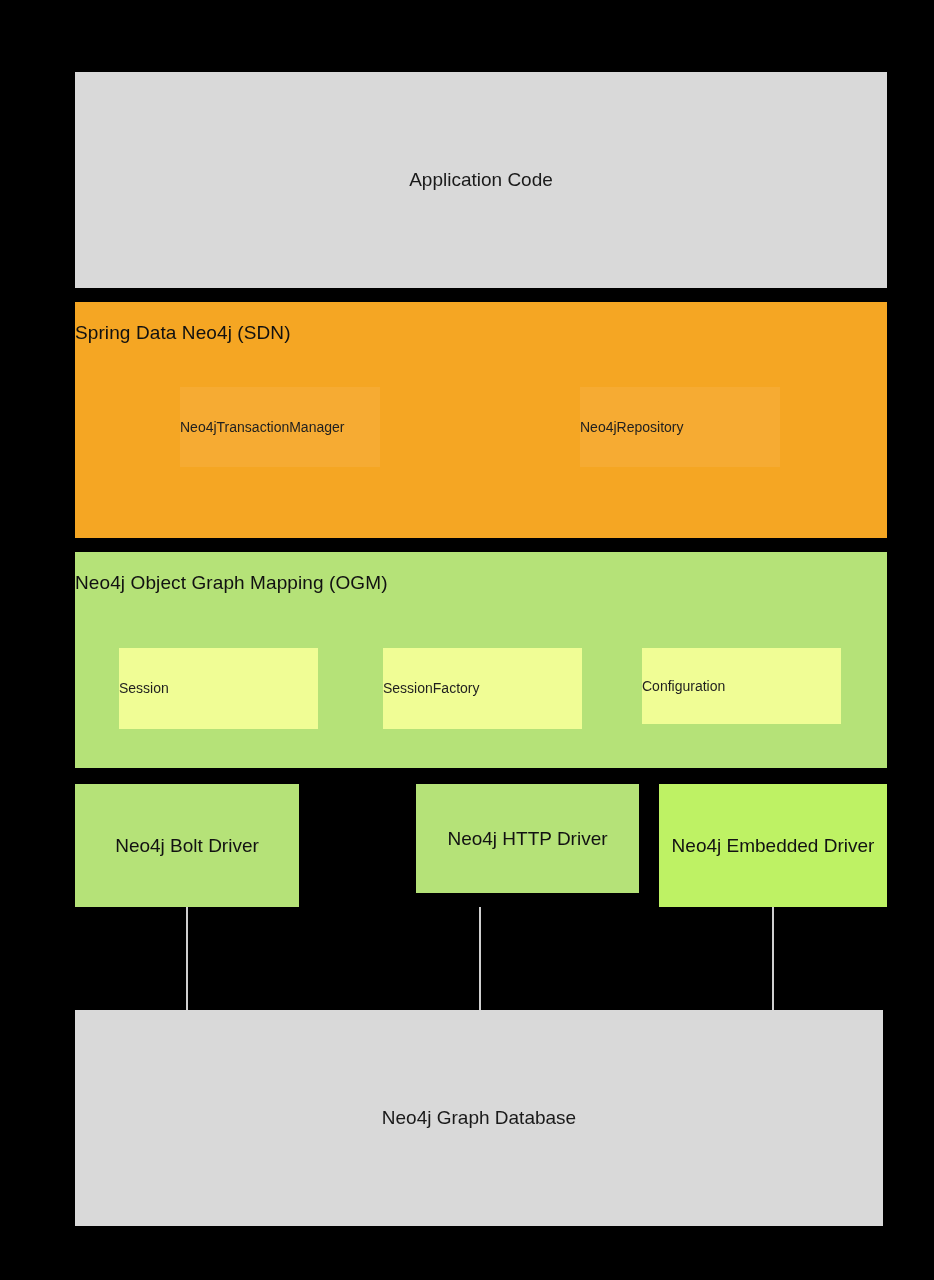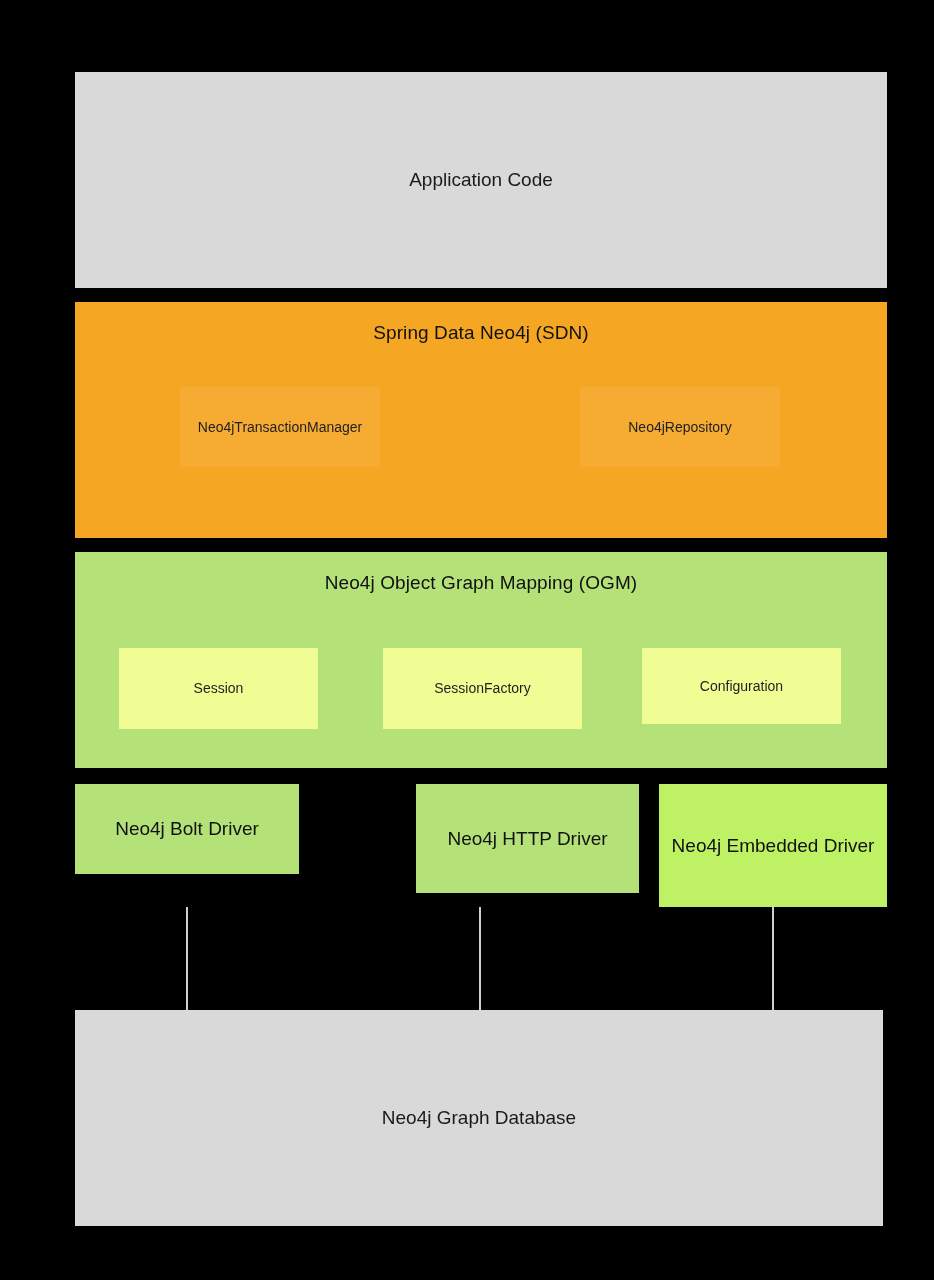--- a/index.html
+++ b/index.html
@@ -19,21 +19,20 @@
     overflow: hidden;
   }
   .layer {
     position: absolute;
     box-sizing: border-box;
   }
   .layer-title {
     position: absolute;
     left: 0;
     right: 0;
-    text-align: center;
     color: #111111;
     font-size: 19px;
     font-weight: 400;
     letter-spacing: 0.1px;
   }
   .centered-label {
     position: absolute;
     left: 0;
     right: 0;
     top: 50%;
@@ -41,21 +40,21 @@
     text-align: center;
     color: #1a1a1a;
     font-size: 19px;
     font-weight: 400;
   }
   .sub-box {
     position: absolute;
     box-sizing: border-box;
     display: flex;
     align-items: center;
-    justify-content: center;
+    justify-content: flex-start;
   }
   .sub-box-label {
     color: #1f1f1f;
     font-size: 14px;
     font-weight: 400;
     text-align: center;
     line-height: 1.2;
   }
   .driver-box {
     position: absolute;
@@ -107,21 +106,21 @@
 
     <div class="sub-box" style="left:308px; top:96px; width:199px; height:81px; background:#f0fd95;">
       <span class="sub-box-label">SessionFactory</span>
     </div>
 
     <div class="sub-box" style="left:567px; top:96px; width:199px; height:76px; background:#f0fd95;">
       <span class="sub-box-label">Configuration</span>
     </div>
   </div>
 
-  <div class="driver-box" style="left:75px; top:784px; width:224px; height:90px; background:#b5e278;">
+  <div class="driver-box" style="left:75px; top:784px; width:224px; height:123px; background:#b5e278;">
     <span class="driver-label">Neo4j Bolt Driver</span>
   </div>
 
   <div class="driver-box" style="left:368px; top:784px; width:223px; height:109px; background:#b5e278;margin-left:48px;">
     <span class="driver-label">Neo4j HTTP Driver</span>
   </div>
 
   <div class="driver-box" style="left:659px; top:784px; width:228px; height:123px; background:#bef264;">
     <span class="driver-label">Neo4j Embedded Driver</span>
   </div>

